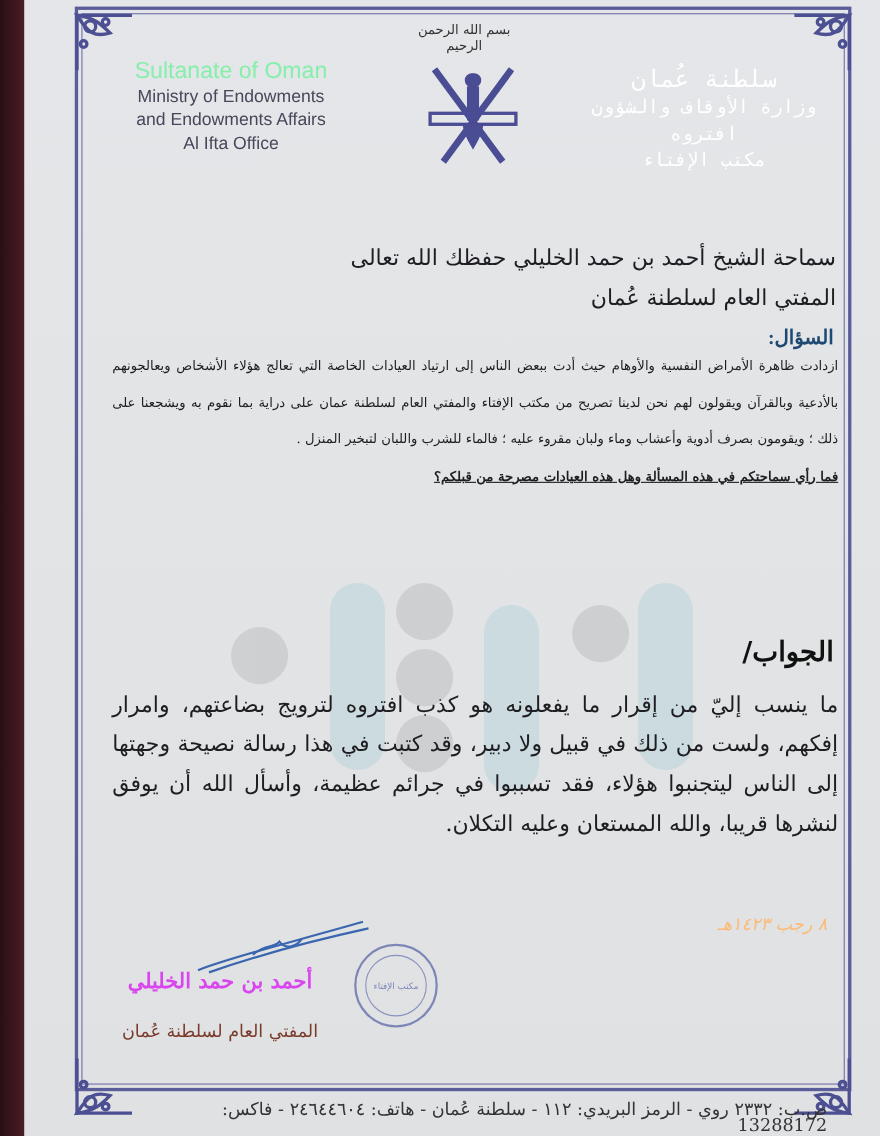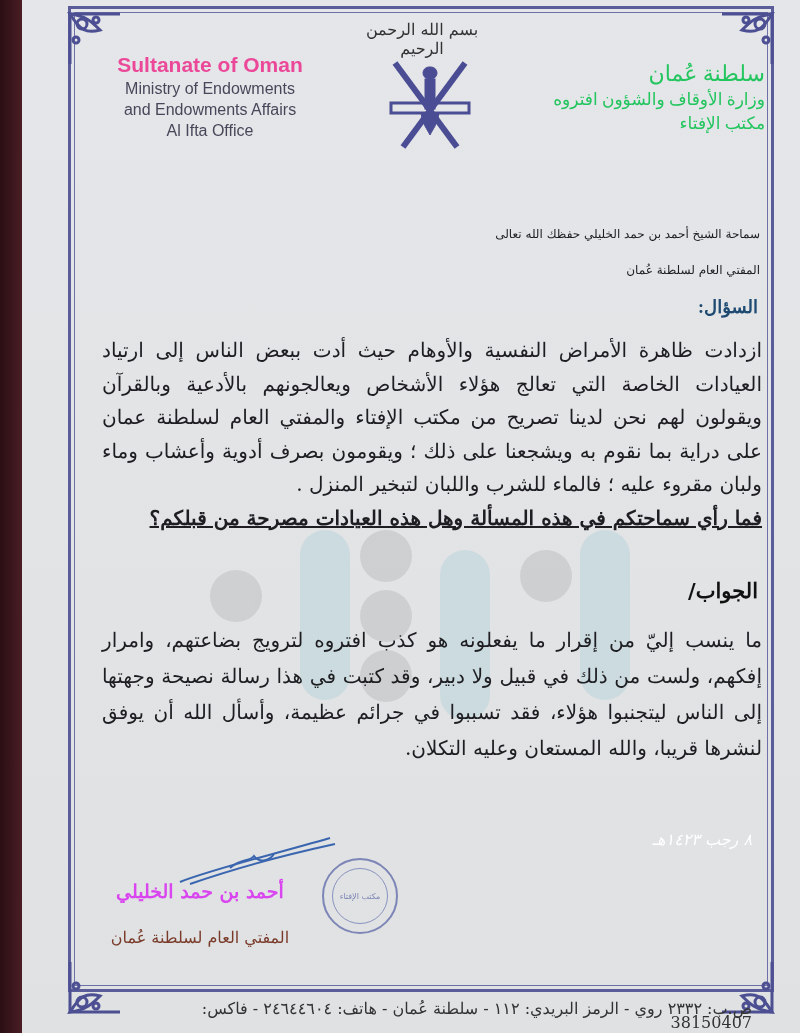--- a/index.html
+++ b/index.html
@@ -30,54 +30,54 @@
   .corner svg { width:100%; height:100%; }
   .c-tl { left:56px; top:0px; }
   .c-tr { left:722px; top:0px; transform:scaleX(-1); }
   .c-bl { left:56px; top:962px; transform:scaleY(-1); }
   .c-br { left:722px; top:962px; transform:scale(-1,-1); }
 
   .header-en {
     position:absolute; left:100px; top:52px; width:220px; text-align:center;
     font-family:"Liberation Sans", sans-serif; color:#3d3f5e;
   }
-  .header-en .t1 { font-size:21px; font-weight:bold; color:#ec4899; line-height:26px; }
+  .header-en .t1 { font-size:21px; font-weight:normal; color:#86efac; line-height:26px; }
   .header-en .t2 { font-size:16px; line-height:21px; color:#46485a; }
 
   .basmala {
     position:absolute; left:362px; top:20px; width:120px; text-align:center;
-    font-size:16px; color:#333; direction:rtl;
+    font-size:12px; color:#333; direction:rtl;
   }
   .emblem { position:absolute; left:385px; top:55px; width:90px; height:100px; color:#4a4c94; }
 
   .header-ar {
-    position:absolute; left:515px; top:60px; width:250px; 
-    direction:rtl; color:#22c55e; font-family:Liberation Serif, serif;
+    position:absolute; left:515px; top:60px; width:250px; text-align:center;
+    direction:rtl; color:#ffffff; font-family:Liberation Mono, monospace;
   }
   .header-ar .a1 { font-size:22px; line-height:28px; }
   .header-ar .a2 { font-size:17px; line-height:24px; }
   .header-ar .a3 { font-size:17px; line-height:24px; }
 
   .rtl { direction:rtl; text-align:right; position:absolute; color:#1e1e22; }
-  .addressee { right:40px; top:216px; font-size:12px; line-height:36px; }
+  .addressee { right:40px; top:216px; font-size:20px; line-height:36px; }
   .q-label { right:42px; top:296px; font-size:18px; font-weight:bold; color:#1e4a72;font-family:Liberation Serif, serif; }
-  .q-body { right:38px; top:334px; width:660px; font-size:20px; line-height:33.5px; text-align:justify; }
+  .q-body { right:38px; top:316px; width:660px; font-size:12px; line-height:33.5px; text-align:justify; }
   .q-ask { font-weight:bold;text-decoration:underline; }
-  .a-label { right:42px; top:578px; font-size:21px; font-weight:bold; color:#111; }
+  .a-label { right:42px; top:578px; font-size:25px; font-weight:bold; color:#111; }
   .a-body { right:38px; top:622px; width:660px; font-size:20px; line-height:36px; text-align:justify; }
 
   .watermark {
     position:absolute; left:200px; top:530px; width:440px; height:200px; opacity:0.18;
   }
   .wm-bar { position:absolute; top:0; width:50px; height:170px; border-radius:25px; background:#6fb8c9; }
   .wm-circ { position:absolute; width:52px; height:52px; border-radius:50%; background:#7a7a7a; }
 
   .date {
     position:absolute; right:48px; top:830px; direction:rtl;
-    font-size:16px; color:#ffffff; font-style:italic;
+    font-size:16px; color:#fdba74; font-style:italic;
   }
   .sig-scribble { position:absolute; left:170px; top:830px; width:170px; height:60px; color:#3a66b0; }
   .sig-name {
     position:absolute; left:110px; top:880px; direction:rtl; width:180px; text-align:center;
     font-size:19px; color:#d946ef; font-weight:bold;
   }
   .sig-title {
     position:absolute; left:105px; top:928px; direction:rtl; width:190px; text-align:center;
     font-size:16px; color:#7a3a2a;
   }
@@ -214,14 +214,14 @@
 </div>
 <div class="sig-name">أحمد بن حمد الخليلي</div>
 <div class="sig-title">المفتي العام لسلطنة عُمان</div>
 
 <div class="stamp">
   <div class="stamp-inner">مكتب الإفتاء</div>
 </div>
 
 <div class="footer">
   <div>ص.ب: ٢٣٣٢ روي - الرمز البريدي: ١١٢ - سلطنة عُمان - هاتف: ٢٤٦٤٤٦٠٤ - فاكس:</div>
-  <div>38150407</div>
+  <div>13288172</div>
 </div>
 
 </body></html>

